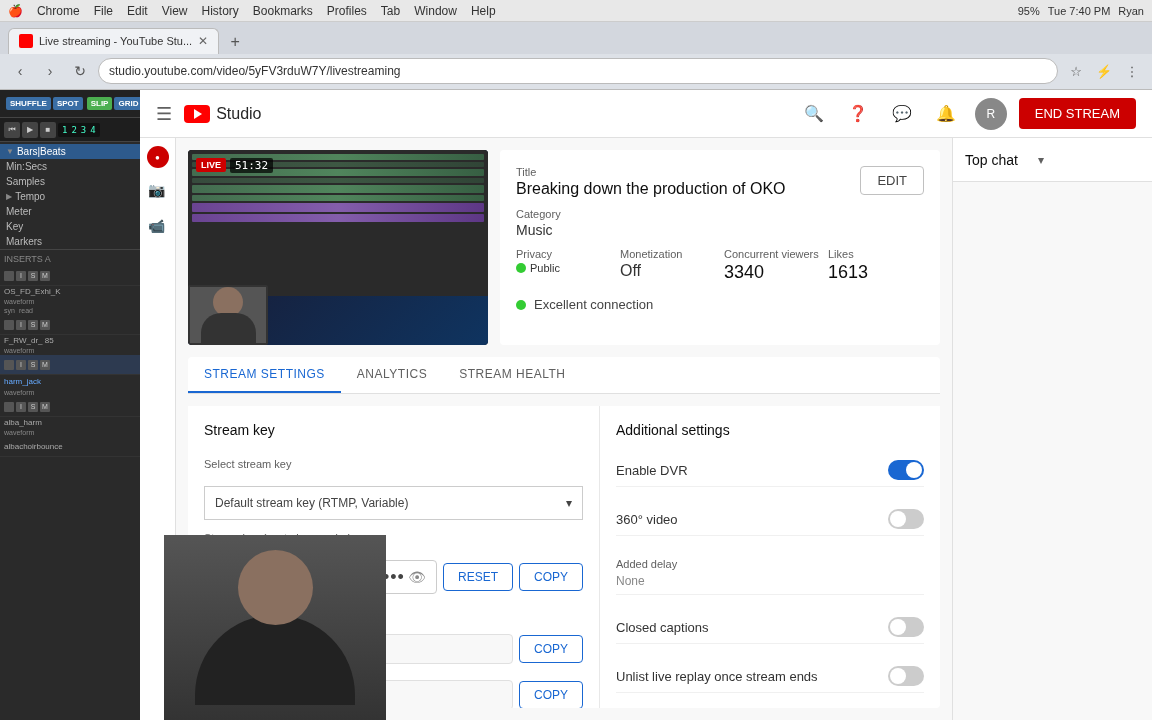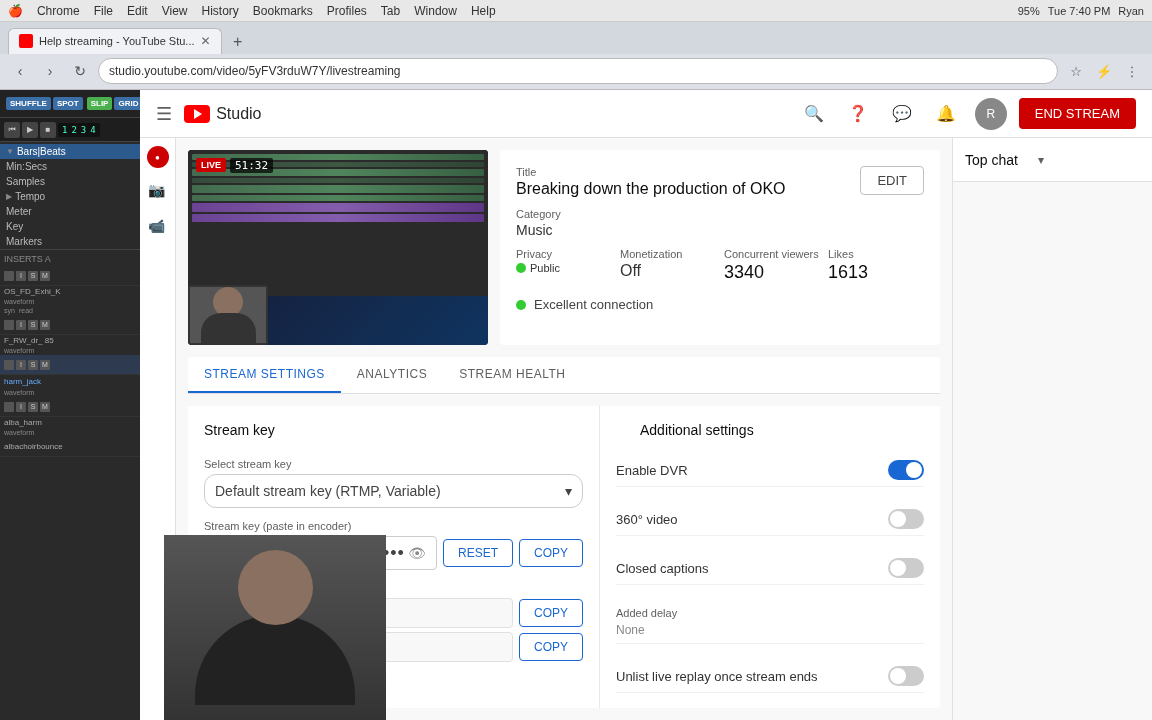--- a/index.html
+++ b/index.html
@@ -422,28 +422,28 @@
       display: flex;
       flex-direction: column;
       gap: 16px;
     }
     .settings-section-title {
       font-size: 14px;
       font-weight: 500;
       color: #0d0d0d;
       margin-bottom: 8px;
     }
-    .form-group { display: flex; flex-direction: column; gap: 4px; justify-content: center; }
+    .form-group { display: flex; flex-direction: column; gap: 16px; justify-content: center; }
     .form-label { font-size: 11px; color: #606060; }
     .form-select {
       height: 34px;
       border: 1px solid #ccc;
-      border-radius: 12px;
+      border-radius: 0;
       padding: 0 10px;
-      font-size: 14px;
+      font-size: 12px;
       color: #444;
       background: white;
       cursor: pointer;
       display: flex;
       align-items: center;
       justify-content: space-between;
     }
     .form-input-row {
       display: flex;
       align-items: center;
@@ -490,21 +490,20 @@
       color: #444;
       display: flex;
       align-items: center;
     }
 
     
     .additional-settings-title {
       font-size: 14px;
       font-weight: 500;
       color: #0d0d0d;
-      margin-left: 24px;
     }
     .setting-row {
       display: flex;
       align-items: center;
       justify-content: space-between;
       padding: 6px 0;
       border-bottom: 1px solid #f0f0f0;
     }
     .setting-name { font-size: 13px; color: #333; }
     .toggle {
@@ -575,21 +574,21 @@
     <span>95%</span>
     <span>Tue 7:40 PM</span>
     <span>Ryan</span>
   </div>
 </div>
 
 <div class="browser-chrome">
   <div class="browser-tab-bar">
     <div class="browser-tab">
       <div class="tab-favicon"></div>
-      <span class="tab-title">Help streaming - YouTube Stu...</span>
+      <span class="tab-title">Live streaming - YouTube Stu...</span>
       <span class="tab-close">✕</span>
     </div>
     <div class="new-tab-btn">+</div>
   </div>
   <div class="browser-nav">
     <div class="nav-btn">‹</div>
     <div class="nav-btn">›</div>
     <div class="nav-btn">↻</div>
     <div class="url-bar">
       <span>studio.youtube.com/video/5yFV3rduW7Y/livestreaming</span>
@@ -853,29 +852,29 @@
               <span class="setting-name">Enable DVR</span>
               <div class="toggle on"></div>
             </div>
 
             <div class="setting-row">
               <span class="setting-name">360° video</span>
               <div class="toggle"></div>
             </div>
 
             <div class="setting-row">
-              <span class="setting-name">Closed captions</span>
-              <div class="toggle"></div>
-            </div>
-
-            <div class="setting-row">
               <div class="added-delay-section">
                 <span class="added-delay-label">Added delay</span>
                 <span class="added-delay-value">None</span>
               </div>
+            </div>
+
+            <div class="setting-row">
+              <span class="setting-name">Closed captions</span>
+              <div class="toggle"></div>
             </div>
 
             <div class="setting-row">
               <span class="setting-name">Unlist live replay once stream ends</span>
               <div class="toggle"></div>
             </div>
 
           </div>
         </div>
       </div>

